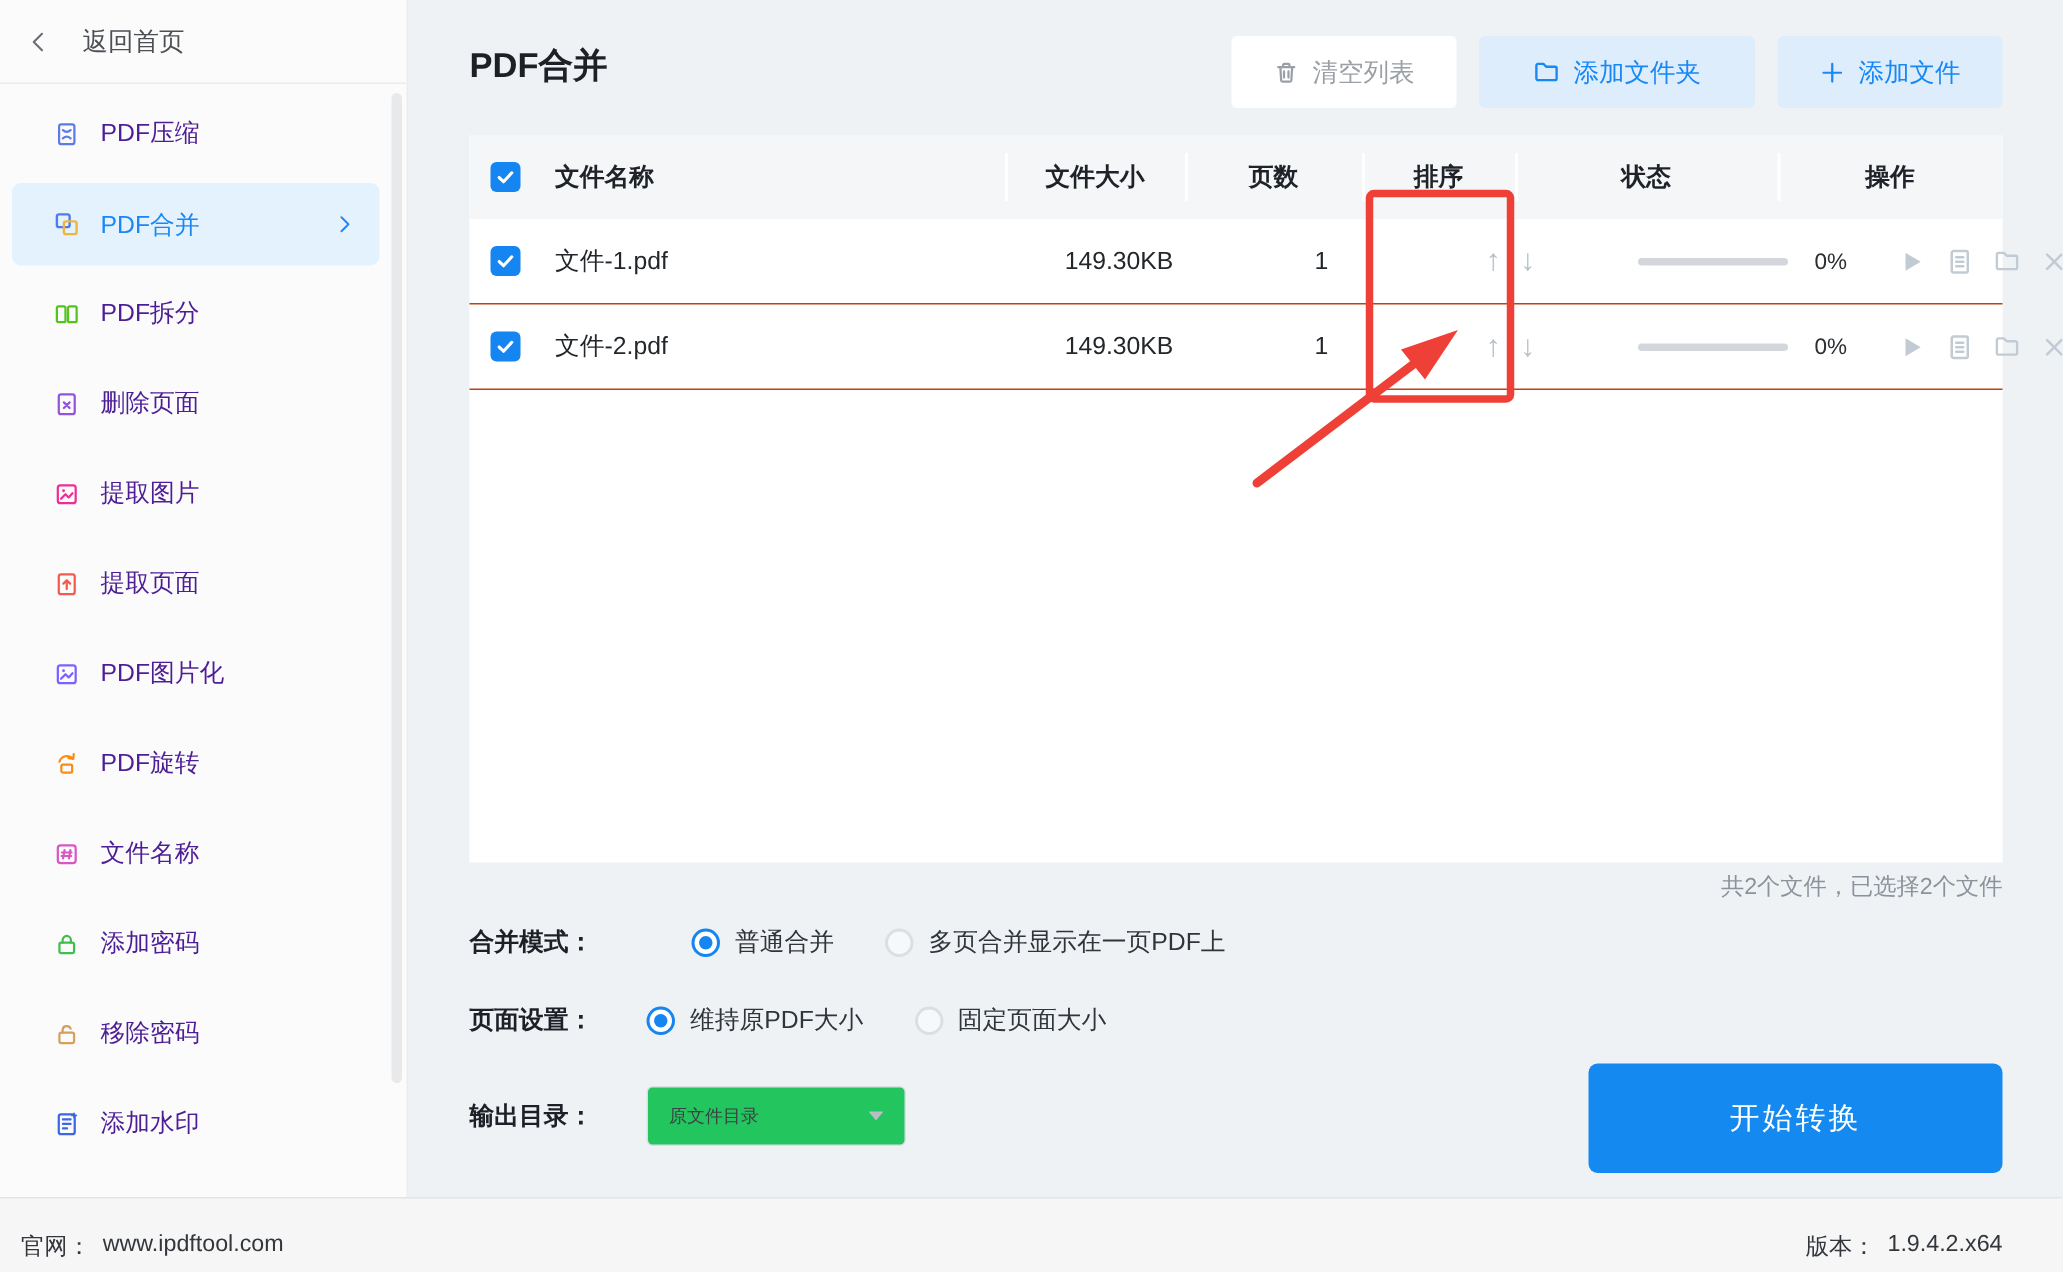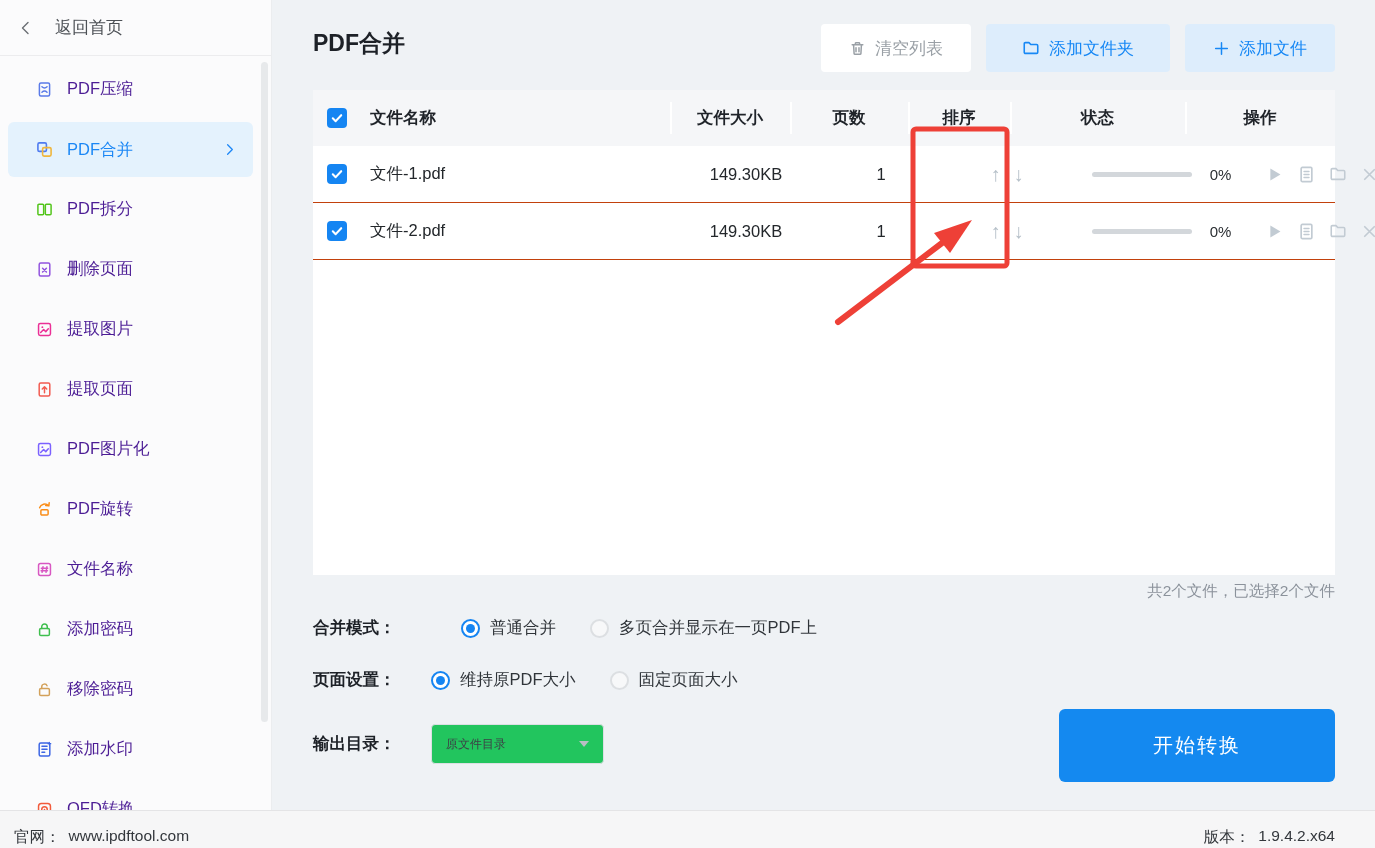--- a/index.html
+++ b/index.html
@@ -73,21 +73,21 @@
   .dropdown { width:173px; height:40px; border:1px solid #dcdfe3; border-radius:4px;
               background:#22c55e; display:flex; align-items:center; padding:0 14px;
               font-size:12px; color:#3c4146; cursor:pointer; }
   .caret { margin-left:auto; width:0; height:0; border-left:5px solid transparent;
            border-right:5px solid transparent; border-top:6px solid #b9bec4; }
   .start-btn { position:absolute; right:40px; top:709px; width:276px; height:73px;
                background:#1489f0; color:#fff; font-size:20px; letter-spacing:2px;
                border:none; border-radius:6px; display:flex; align-items:center;
                justify-content:center; cursor:pointer; }
   
-  .footer { position:absolute; left:0; right:0; bottom:0; height:38px;
+  .footer { position:absolute; left:0; right:0; bottom:0; height:50px;
             background:#f6f6f7; border-top:1px solid #e4e4e6; display:flex;
             align-items:center; justify-content:space-between;
             padding:16px 40px 0 14px; font-size:15.5px; color:#33373c; }
   .footer .grp { display:flex; gap:8px; }
   
   .overlay { position:absolute; inset:0; z-index:50; pointer-events:none; }
 </style>
 </head>
 <body>
 

